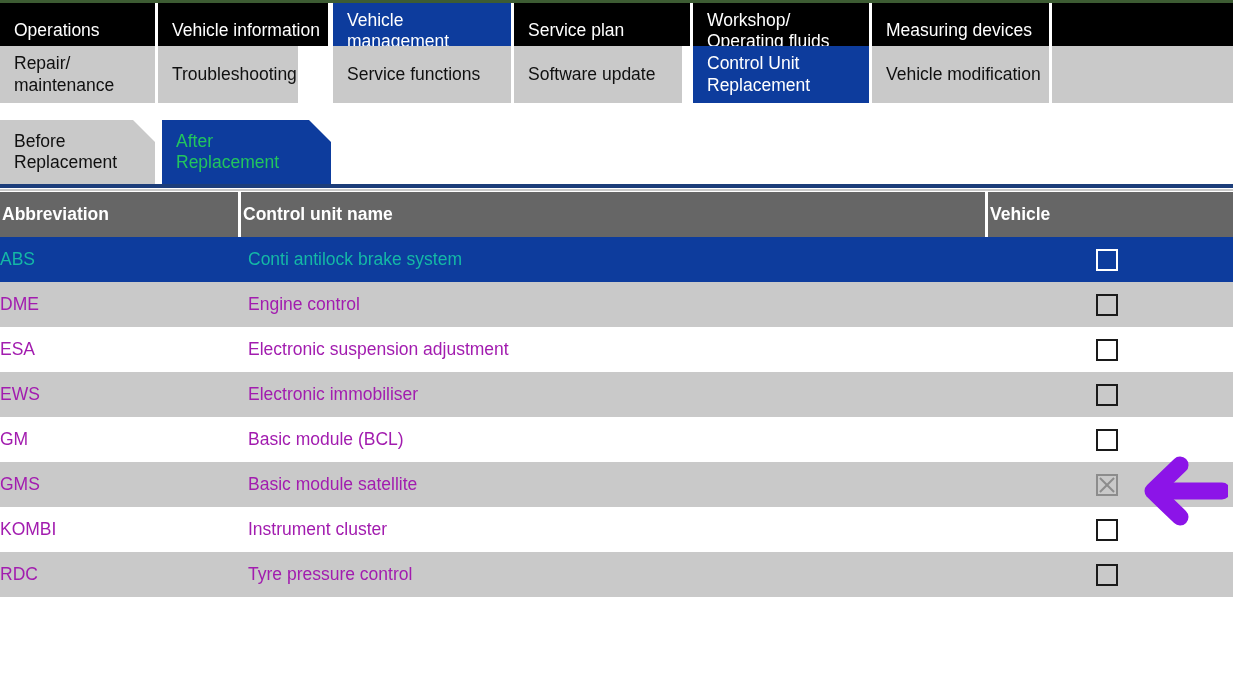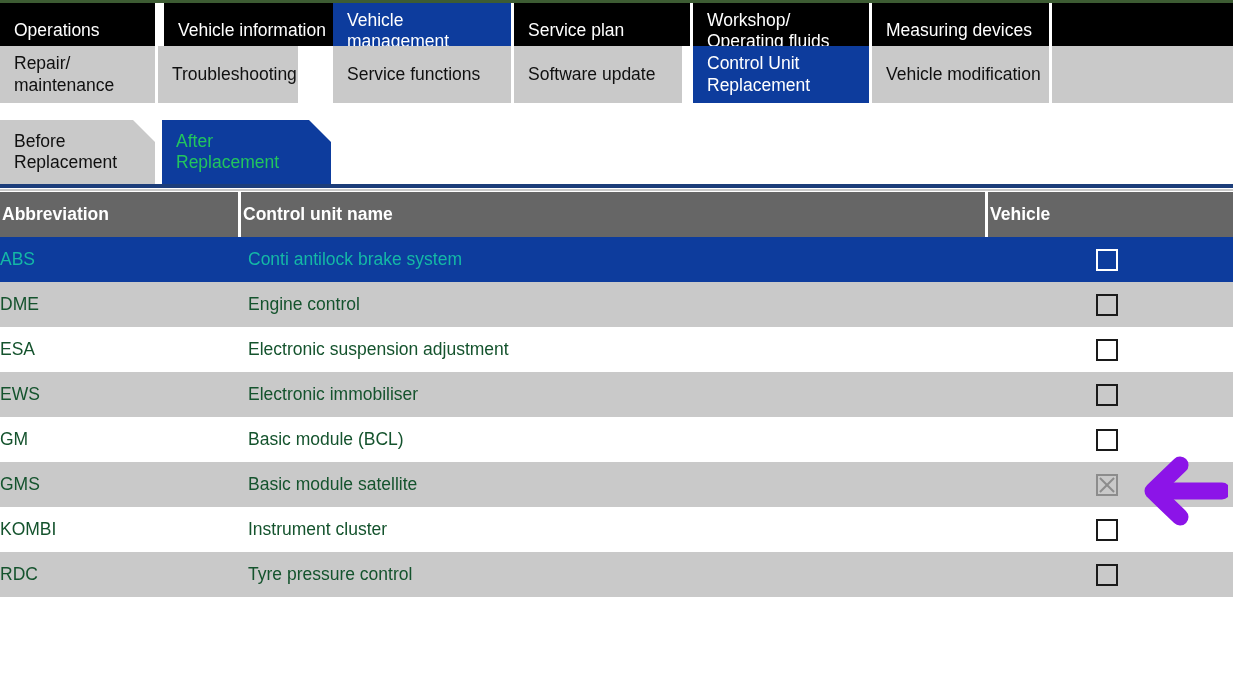--- a/index.html
+++ b/index.html
@@ -106,21 +106,21 @@
   .thead .sep {
     position: absolute;
     top: 0; width: 3px; height: 45px;
     background: #ffffff;
   }
 
   .row {
     position: relative;
     height: 45px;
     font-size: 17.5px;
-    color: #14532d;
+    color: #a21caf;
   }
   .row.alt   { background: #c9c9c9; }
   .row.plain { background: #ffffff; }
   .row.selected { background: #0d3c9d; color: #14b8a6; }
 
   .row .c-abbr {
     position: absolute;
     left: 0; top: 0; height: 45px; width: 240px;
     display: flex; align-items: center;
     padding-left: 0px;
@@ -176,21 +176,21 @@
 </style>
 </head>
 <body>
 
 <div id="app">
 
   <div class="top-rule"></div>
 
   <div class="tabrow tabrow-1">
     <div class="tab lvl1" style="left:0px;width:155px;">Operations</div>
-    <div class="tab lvl1" style="left:164px;width:170px;">Vehicle information</div>
+    <div class="tab lvl1" style="left:158px;width:170px;">Vehicle information</div>
     <div class="tab lvl1 active" style="left:333px;width:178px;">Vehicle
 management</div>
     <div class="tab lvl1" style="left:514px;width:176px;">Service plan</div>
     <div class="tab lvl1" style="left:693px;width:176px;">Workshop/
 Operating fluids</div>
     <div class="tab lvl1" style="left:872px;width:177px;">Measuring devices</div>
     <div class="tab lvl1" style="left:1052px;width:181px;"></div>
   </div>
 
   <div class="tabrow tabrow-2">

